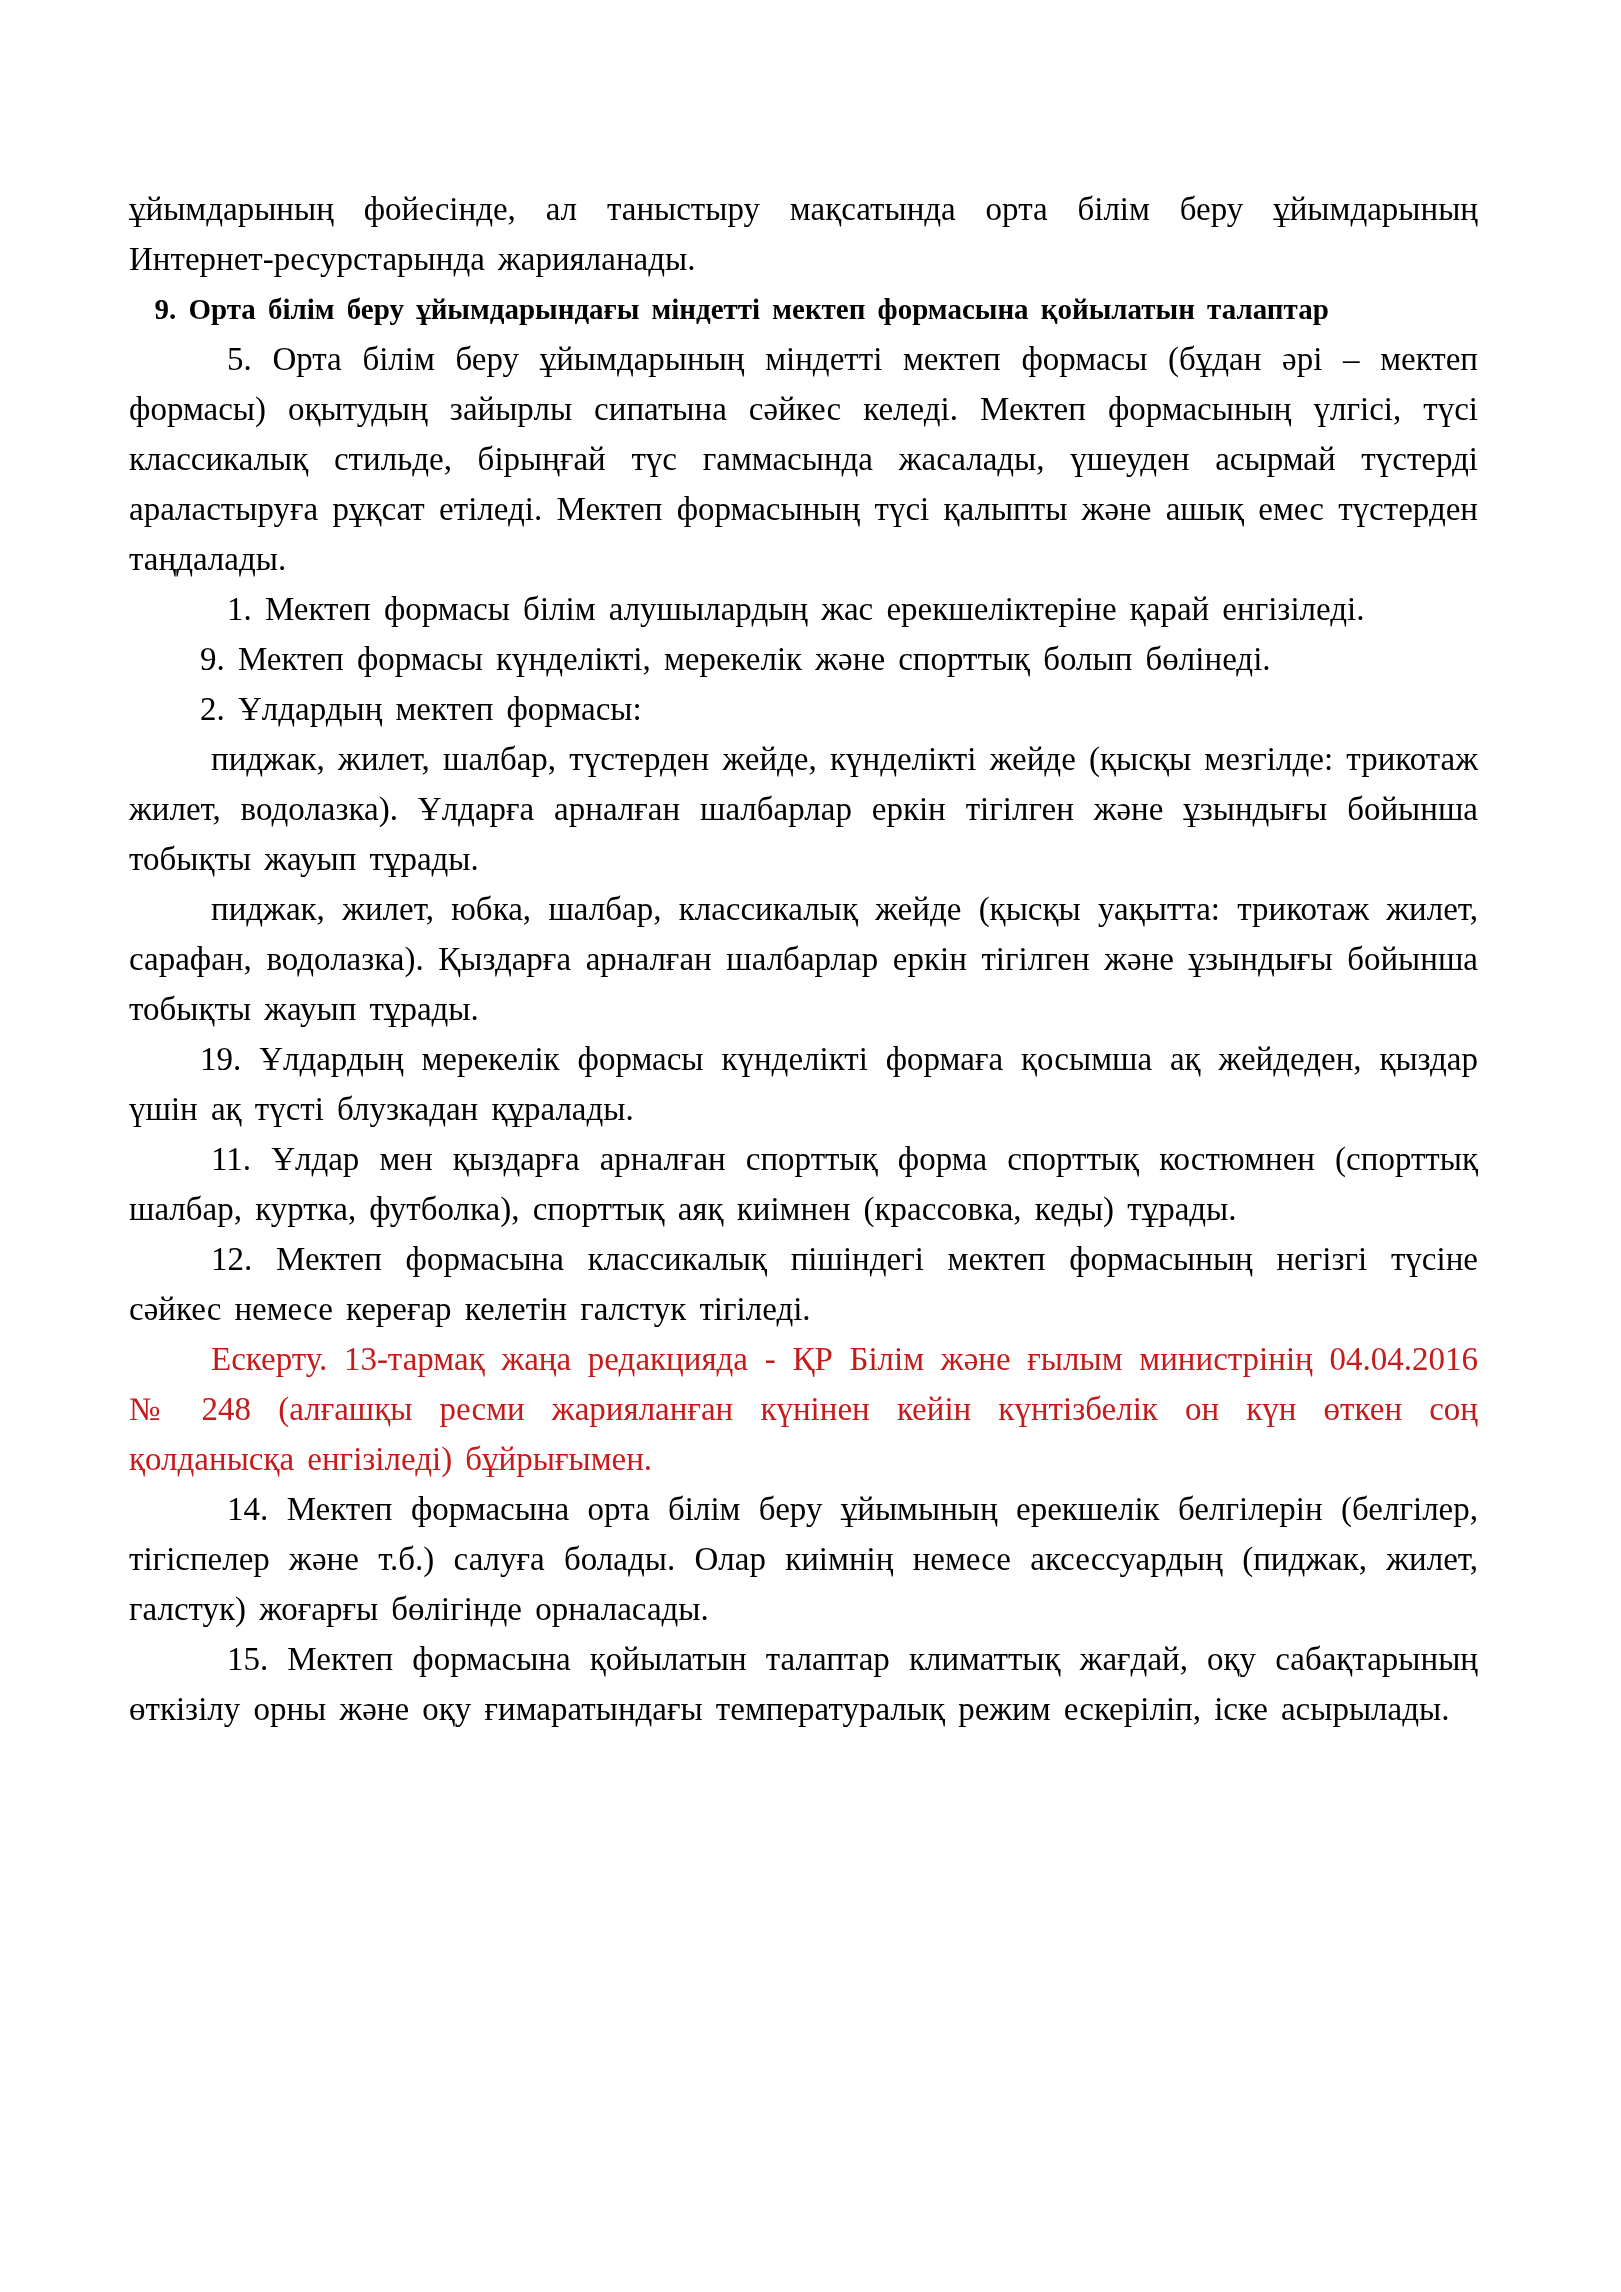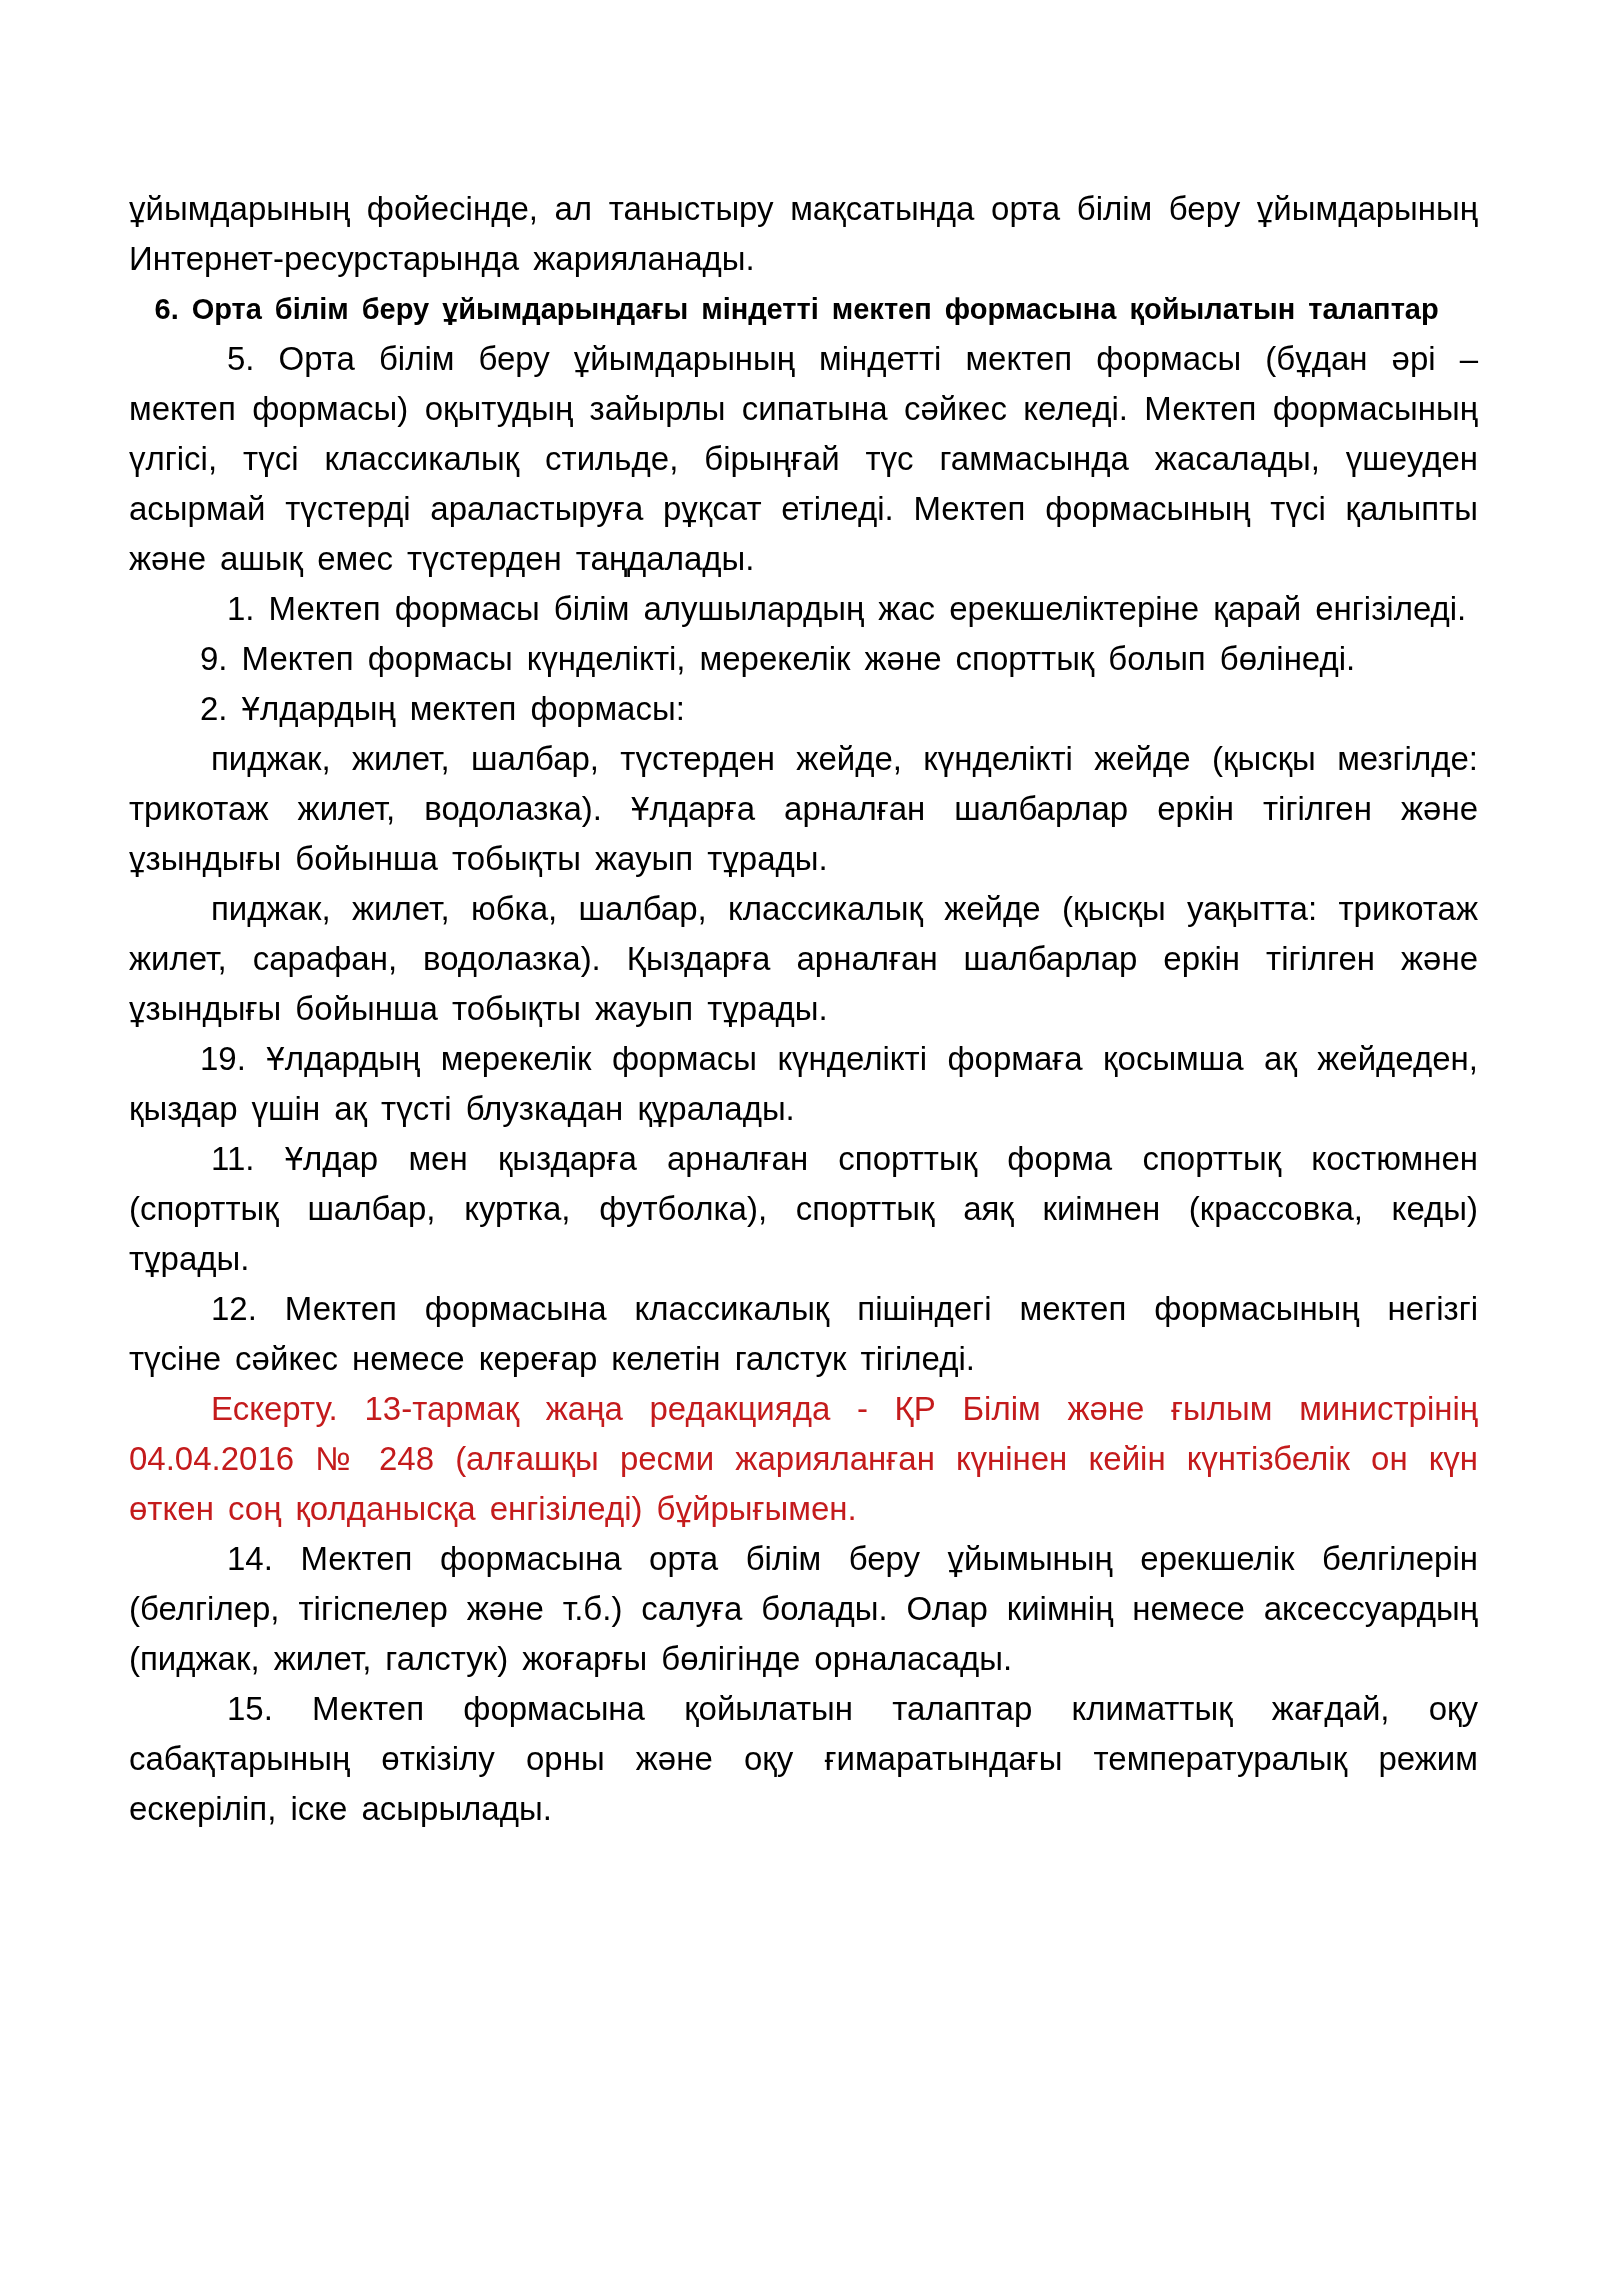--- a/index.html
+++ b/index.html
@@ -8,21 +8,21 @@
     padding: 0;
     background: #ffffff;
   }
   .page {
     position: relative;
     width: 1621px;
     height: 2293px;
     background: var(--page-bg, #ffffff);
     box-sizing: border-box;
     padding: 184px 143px 0 129px;
-    font-family: Liberation Sans, sans-serif;
+    font-family: Liberation Serif, serif;
     font-size: 33px;
     line-height: 50px;
     color: var(--text-color, #000000);
     overflow: hidden;
   }
   .page p {
     margin: 0;
     text-align: justify;
     word-spacing: 4.9px;
   }
@@ -41,21 +41,21 @@
   .note   { color: var(--note-color, #c41b1c); }
   .gap-before { margin-top: 50px; }
 </style>
 </head>
 <body>
 
 <div class="page">
 
   <p>ұйымдарының фойесінде, ал таныстыру мақсатында орта білім беру ұйымдарының Интернет-ресурстарында жарияланады.</p>
 
-  <p class="heading">6. Орта білім беру ұйымдарындағы міндетті мектеп формасына қойылатын талаптар</p>
+  <p class="heading">9. Орта білім беру ұйымдарындағы міндетті мектеп формасына қойылатын талаптар</p>
 
   <p class="ind-lg">5. Орта білім беру ұйымдарының міндетті мектеп формасы (бұдан әрі – мектеп формасы) оқытудың зайырлы сипатына сәйкес келеді. Мектеп формасының үлгісі, түсі классикалық стильде, бірыңғай түс гаммасында жасалады, үшеуден асырмай түстерді араластыруға рұқсат етіледі. Мектеп формасының түсі қалыпты және ашық емес түстерден таңдалады.</p>
 
   <p class="ind-lg">1. Мектеп формасы білім алушылардың жас ерекшеліктеріне қарай енгізіледі.</p>
 
   <p class="ind-sm">9. Мектеп формасы күнделікті, мерекелік және спорттық болып бөлінеді.</p>
 
   <p class="ind-sm">2. Ұлдардың мектеп формасы:</p>
 
   <p class="ind-md">пиджак, жилет, шалбар, түстерден жейде, күнделікті жейде (қысқы мезгілде: трикотаж жилет, водолазка). Ұлдарға арналған шалбарлар еркін тігілген және ұзындығы бойынша тобықты жауып тұрады.</p>

